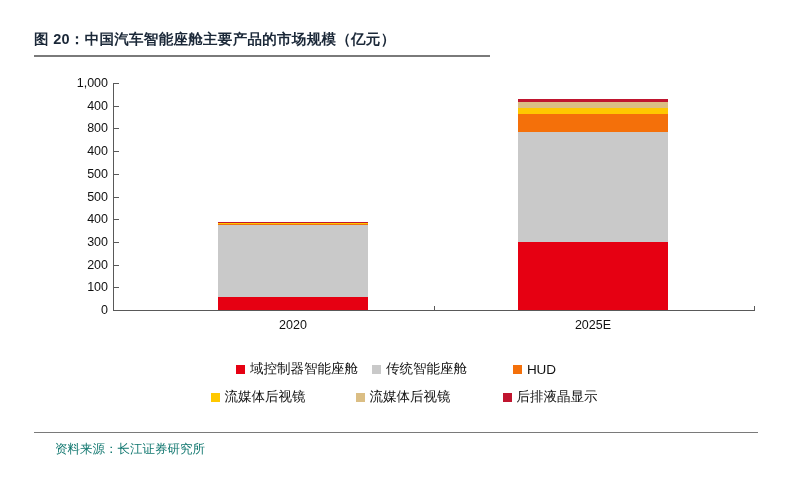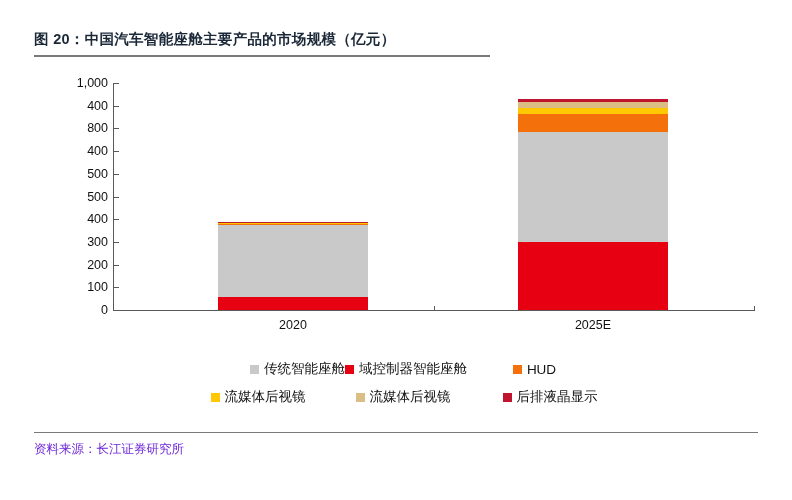--- a/index.html
+++ b/index.html
@@ -167,21 +167,22 @@
   .footer-block {
     position: absolute;
     left: 34px;
     top: 432px;
     width: 724px;
     border-top: 1.5px solid #7a7a7a;
     padding-top: 8px;
   }
   .footer-text {
     font-size: 12.5px;
-    color: #6d28d9;
+    color: #0f766e;
+    margin-left: 21px;
   }
 </style>
 </head>
 <body>
 
 <div class="figure">
 
   <div class="title-block">
     <div class="title-text">图 20：中国汽车智能座舱主要产品的市场规模（亿元）</div>
   </div>
@@ -238,27 +239,27 @@
       <div class="y-tick-mark" style="top: 126.5px;"></div>
       <div class="y-tick-mark" style="top: 103.8px;"></div>
       <div class="y-tick-mark" style="top: 81.1px;"></div>
       <div class="y-tick-mark" style="top: 58.4px;"></div>
       <div class="y-tick-mark" style="top: 35.7px;"></div>
       <div class="y-tick-mark" style="top: 13px;"></div>
     </div>
 
   <div class="legend">
       <div class="legend-row">
+        <div class="legend-item" style="margin-left: 0px;">
+          <span class="legend-swatch" style="background: rgb(230, 0, 18);"></span>
+          <span class="legend-label">域控制器智能座舱</span>
+        </div>
         <div class="legend-item" style="margin-left: 14px;">
           <span class="legend-swatch" style="background: rgb(201, 201, 201);"></span>
           <span class="legend-label">传统智能座舱</span>
-        </div>
-        <div class="legend-item" style="margin-left: 0px;">
-          <span class="legend-swatch" style="background: rgb(230, 0, 18);"></span>
-          <span class="legend-label">域控制器智能座舱</span>
         </div>
         <div class="legend-item" style="margin-left: 46px;">
           <span class="legend-swatch" style="background: rgb(244, 112, 10);"></span>
           <span class="legend-label">HUD</span>
         </div>
       </div>
       <div class="legend-row">
         <div class="legend-item" style="margin-left: 16px;">
           <span class="legend-swatch" style="background: rgb(255, 200, 0);"></span>
           <span class="legend-label">流媒体后视镜</span>

